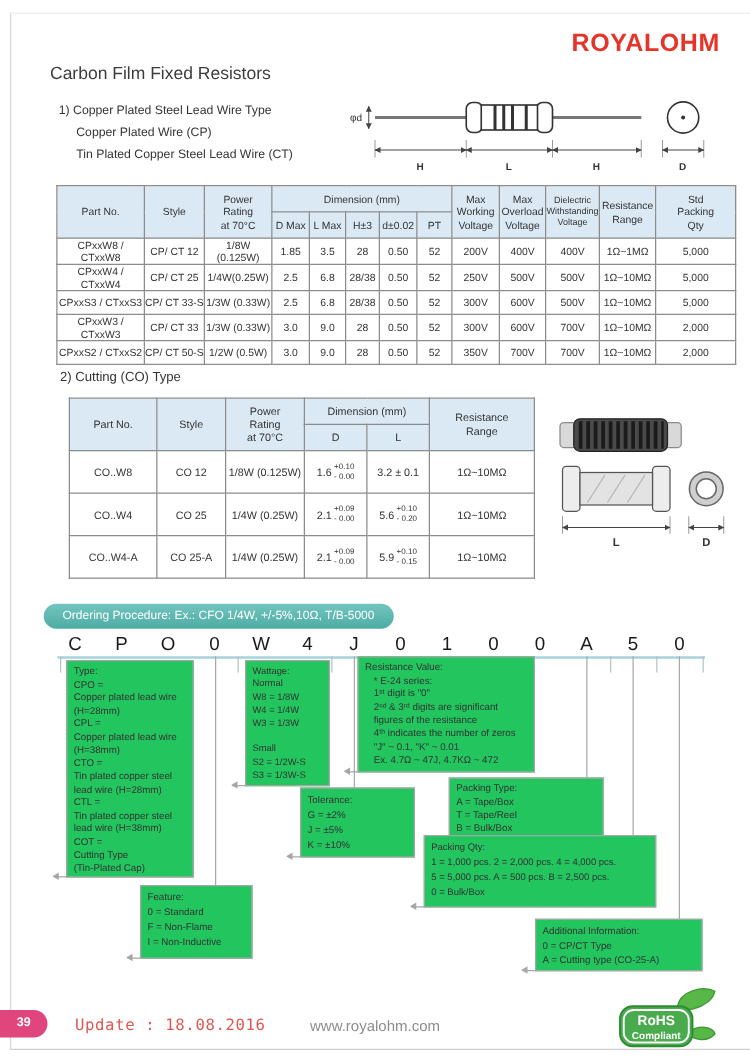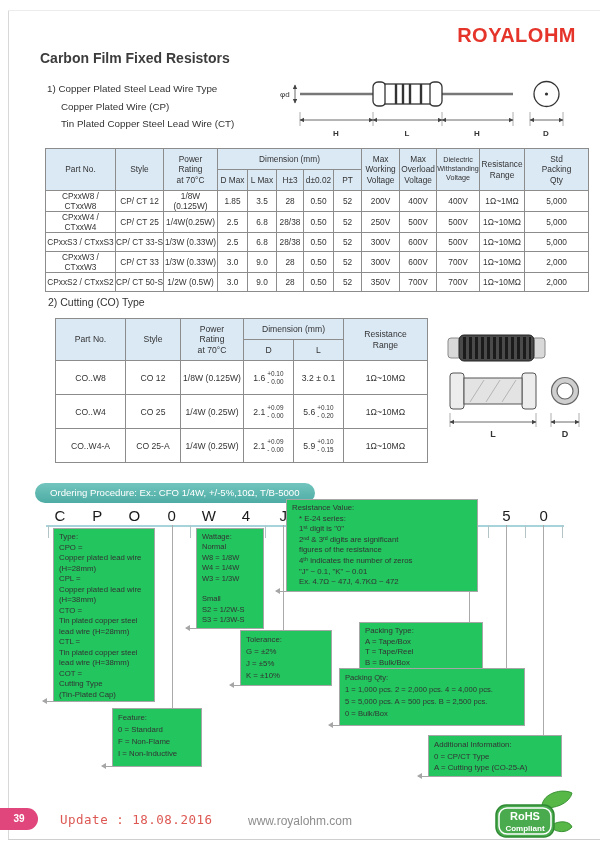--- a/index.html
+++ b/index.html
@@ -3,21 +3,21 @@
 <meta charset="utf-8">
 <style>
   body{margin:0;background:#fff}
   .page{position:relative;width:600px;height:849px;background:#fff;overflow:hidden;
         font-family:"Liberation Sans","DejaVu Sans",sans-serif;color:#333}
   .edge-left{position:absolute;left:8px;top:10px;width:1px;height:829px;background:#d8d8d8}
   .edge-top{position:absolute;left:8px;top:10px;width:592px;height:1px;background:#ececec}
   .edge-bottom{position:absolute;left:8px;top:839px;width:592px;height:1px;background:#cfcfcf}
 
   .brand{position:absolute;top:24px;right:24px;font-size:20px;font-weight:800;color:#e5352b;letter-spacing:.5px}
-  .title{position:absolute;left:40px;top:50px;margin:0;font-size:14px;font-weight:700;color:#3c3c3c}
+  .title{position:absolute;left:40px;top:50px;margin:0;font-size:14px;font-weight:400;color:#3c3c3c}
   .s1{position:absolute;left:47px;top:80px;font-size:9.8px;line-height:17.5px}
   .s1 .ind{padding-left:14px}
 
   svg.res-diagram{position:absolute;left:278px;top:74px}
   svg.cut-images{position:absolute;left:440px;top:315px}
   svg.rohs{position:absolute;left:492px;top:789px}
 
   table{position:absolute;border-collapse:collapse;table-layout:fixed;color:#333}
   th,td{border:1px solid #8c8c8c;text-align:center;vertical-align:middle;padding:0;font-weight:normal}
   thead th{background:#dbe9f5;white-space:pre-line;line-height:1.22}
@@ -46,21 +46,21 @@
   #c-ptype{left:469px;height:97px}
   #c-pqty{left:506px;height:143px}
   #c-additional{left:543px;height:210px}
 
   .obox{position:absolute;box-sizing:border-box;border:1px solid #a6a6a6;background:#22c55e;
         padding:3px 4px 2px 5px;font-size:7.8px;color:#333}
   #box-type{left:53px;top:528px;width:102px;height:174px;line-height:10.5px}
   #box-feature{left:112px;top:708px;width:90px;height:59px;line-height:12px}
   #box-wattage{left:196px;top:528px;width:68px;height:101px;line-height:10.4px;font-size:7.5px}
   #box-tolerance{left:240px;top:630px;width:92px;height:56px;line-height:12px}
-  #box-resistance{left:286px;top:499px;width:192px;height:93px;line-height:10.6px}
+  #box-resistance{left:286px;top:525px;width:142px;height:93px;line-height:10.6px}
   #box-resistance > div:nth-child(n+3){padding-left:7px}
   #box-packing-type{left:359px;top:622px;width:124px;height:50px;line-height:10.6px}
   #box-packing-qty{left:339px;top:668px;width:186px;height:58px;line-height:12px;font-size:7.6px}
   #box-additional{left:428px;top:735px;width:134px;height:42px;line-height:11.5px}
   .box-arrow{position:absolute;left:-11px;bottom:-1px;width:11px;height:1px;background:#a6a6a6}
   .box-arrow::before{content:"";position:absolute;left:-1px;top:-3px;
         border-top:3px solid transparent;border-bottom:3px solid transparent;border-right:5px solid #a6a6a6}
 
   .page-badge{position:absolute;left:0;top:808px;width:38px;height:22px;background:#e0457b;
         border-radius:0 11px 11px 0;color:#fff;font-size:10px;line-height:22px;text-align:center;font-weight:700}

